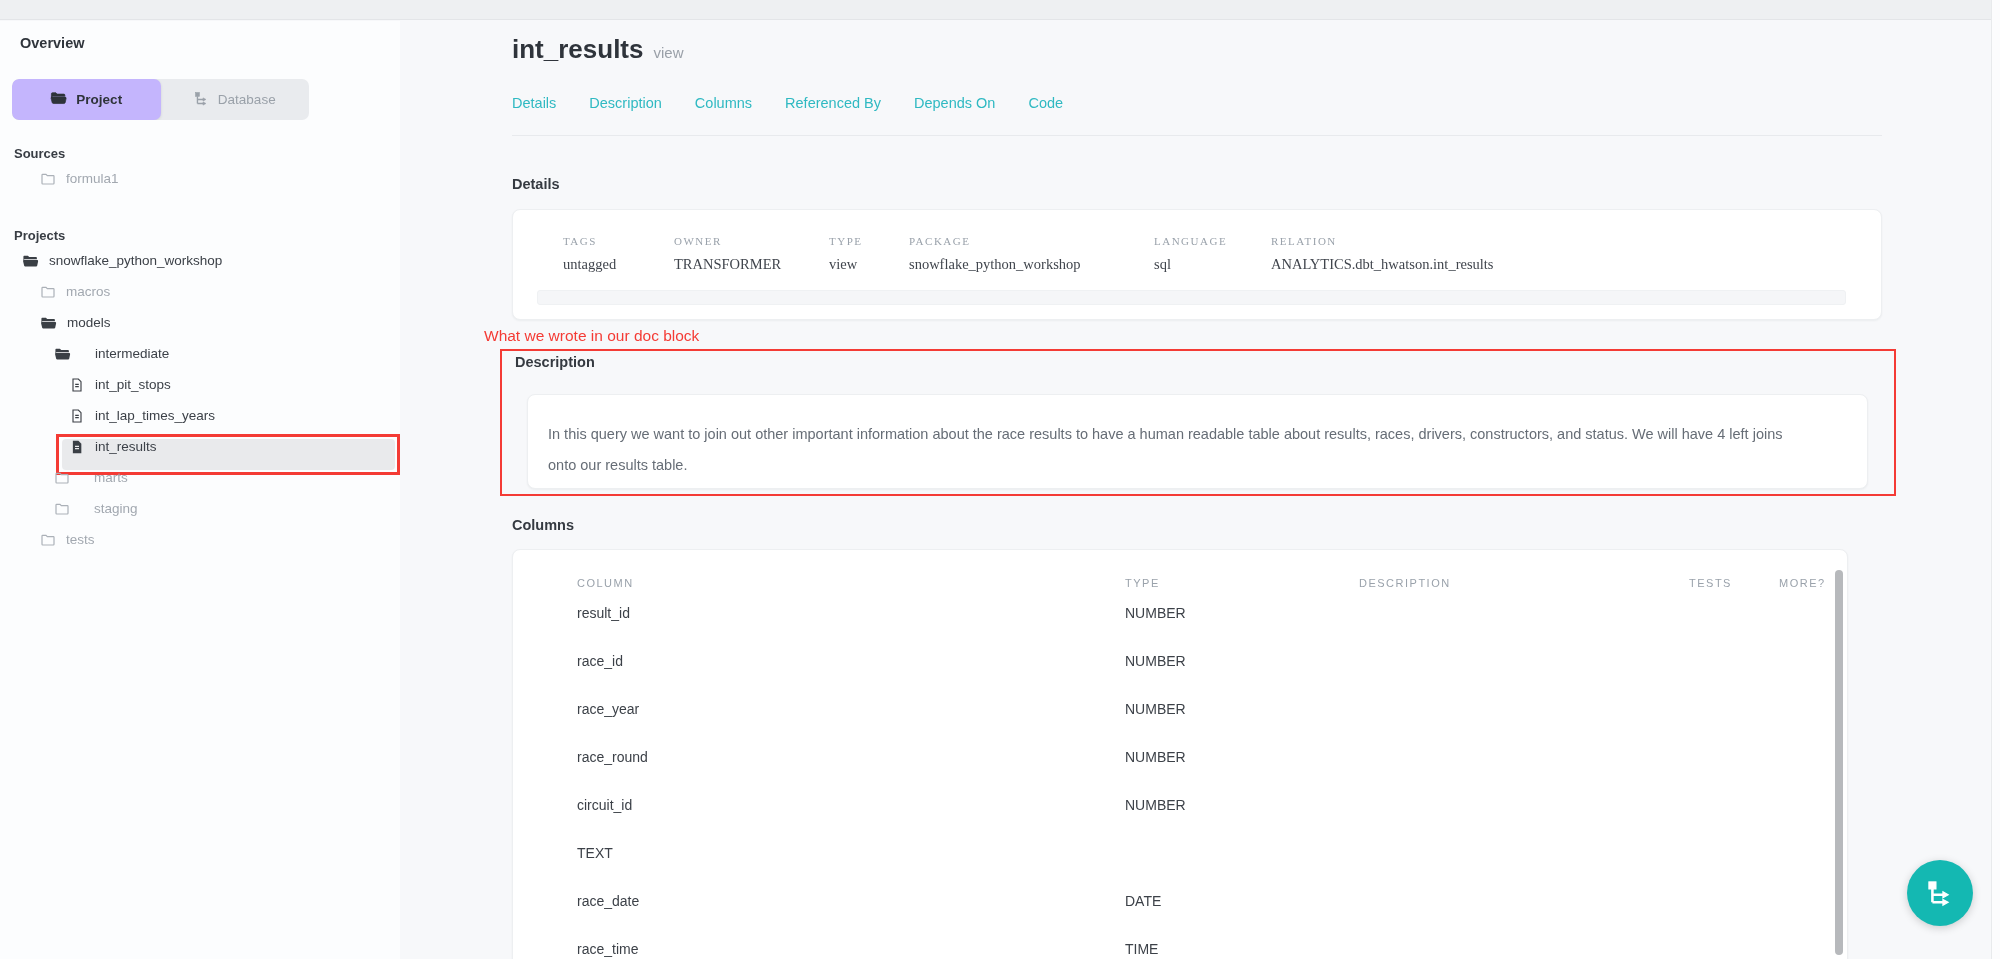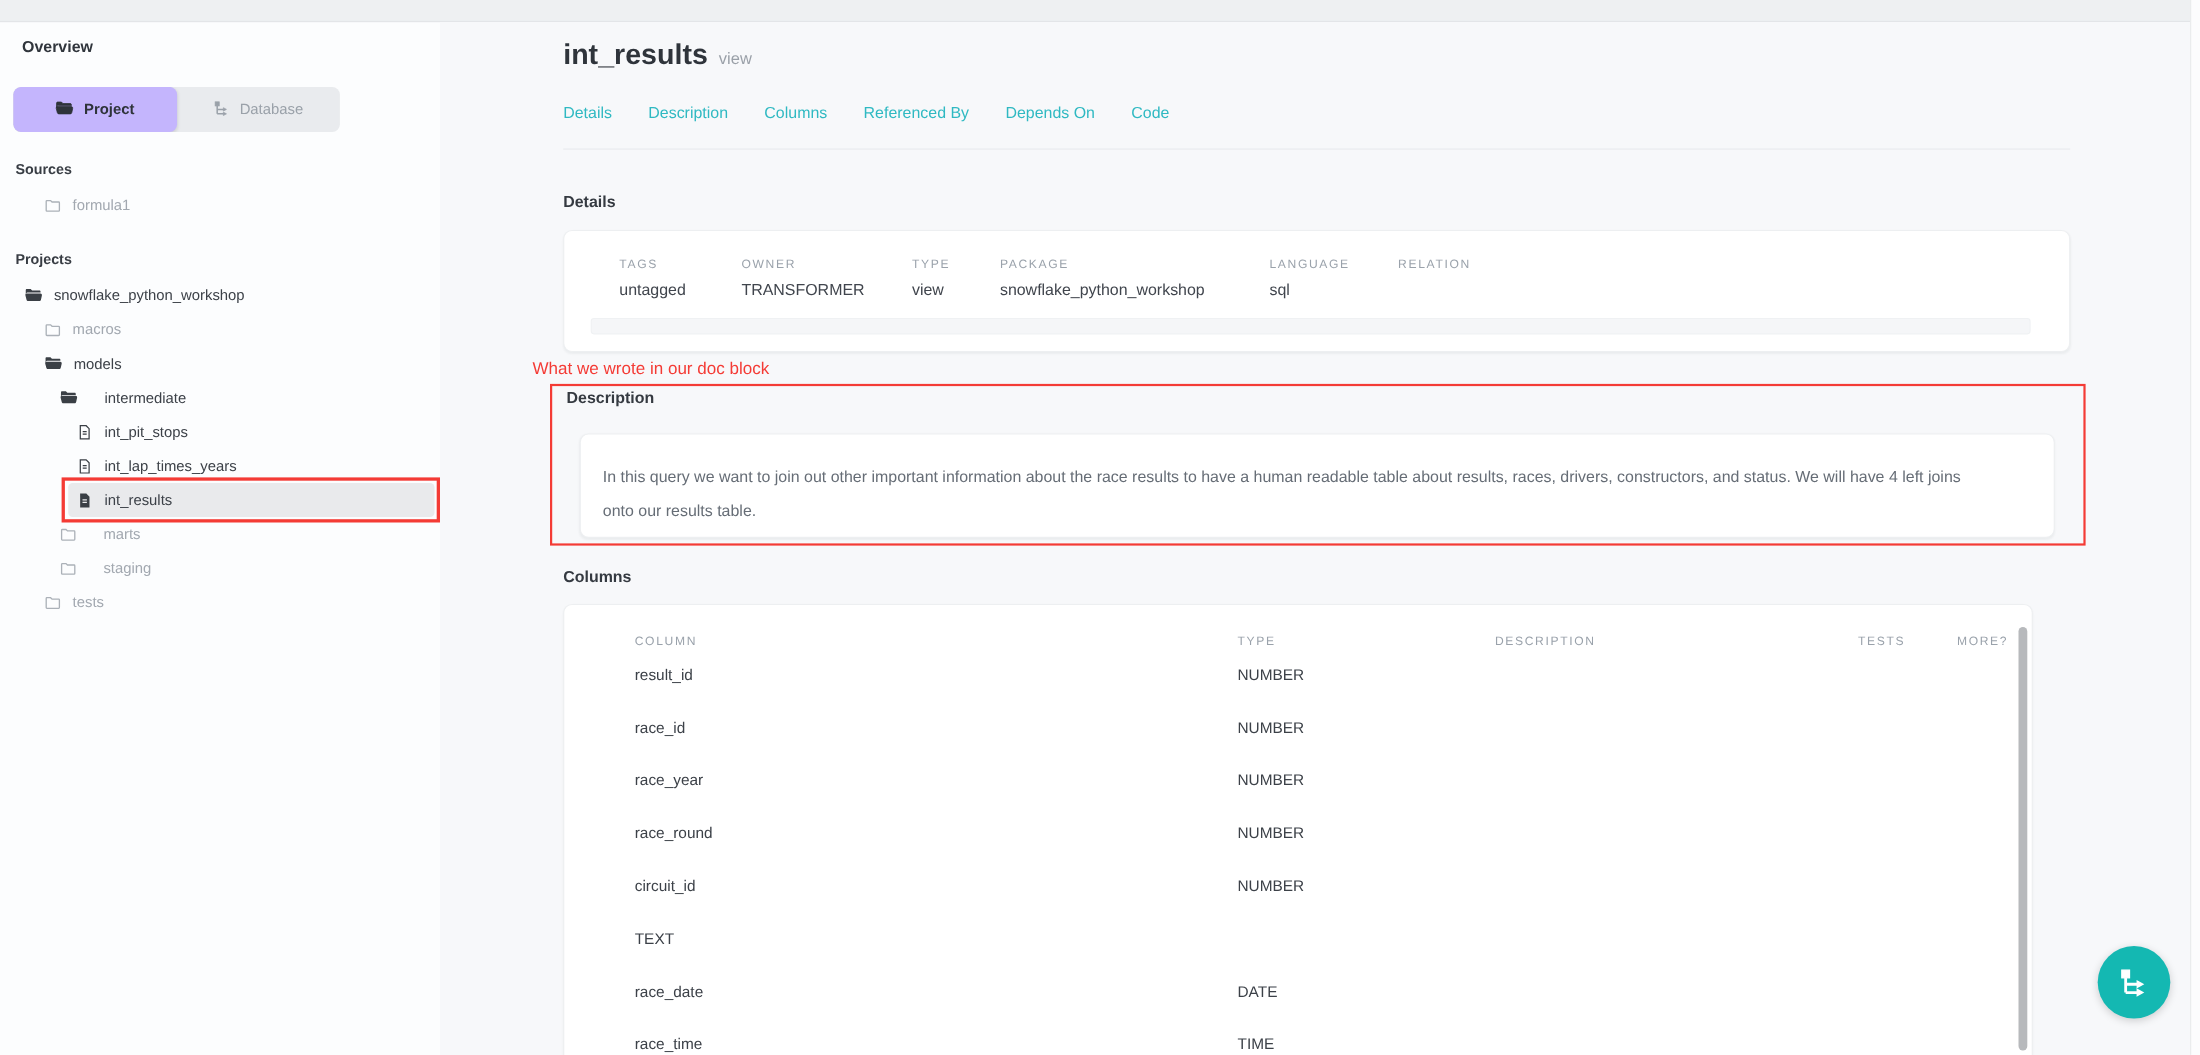--- a/index.html
+++ b/index.html
@@ -13,21 +13,21 @@
   .sidebar { position:absolute; top:21px; left:0; bottom:0; width:400px;
     background:#fcfdfe; padding:14px 12px 0 12px; }
   .overview { font-size:14.5px; font-weight:bold; color:#30353c; padding-left:8px; }
   .viewtabs { display:flex; margin-top:28px; background:#e9ebee; border-radius:7px;
     width:297px; height:41px; overflow:hidden; }
   .vtab { flex:1; display:flex; align-items:center; justify-content:center; gap:9px;
     font-size:13.5px; color:#9aa1a9; cursor:pointer; }
   .vtab.active { background:#c4b5fd; border-radius:7px; color:#2e333a; font-weight:bold;
     box-shadow:0 1px 3px rgba(0,0,0,.10); }
   .sec-label { font-size:13px; font-weight:bold; color:#383d44; margin:26px 0 10px 2px; }
-  .titem { display:flex; align-items:center; gap:10px; height:31px; font-size:13.5px;
+  .titem { display:flex; gap:10px; height:31px; font-size:13.5px;
     color:#3c4148; cursor:pointer; position:relative; border-radius:4px; }
   .titem.muted { color:#a2a8b0; }
   .titem .ticon { display:flex; color:#3a3f45; }
   .titem.muted .ticon { color:#abb1b8; }
   .d0 { padding-left:10px; } .d1 { padding-left:28px; }
   .d2 { padding-left:42px;gap:24px; } .d3 { padding-left:57px; }
   .titem.selected { background:#e9eaec; width:333px; margin-left:50px; padding-left:7px; }
   .ann-box-side { position:absolute; left:-6px; top:-5px; width:344px; height:41px;
     border:3px solid #f43b35; pointer-events:none; }
 
@@ -38,21 +38,21 @@
   .title-badge { font-size:15px; color:#9aa0a8; }
   .navrow { display:flex; gap:33px; margin-top:30px; padding-bottom:24px;
     border-bottom:1px solid #e8eaed; width:1370px; }
   .navlink { font-size:14.5px; color:#2fb9c2; text-decoration:none; cursor:pointer; }
 
   .sec-head { font-size:14.5px; font-weight:bold; color:#353a41; }
   .details-head { margin-top:40px; }
 
   .card { background:#fff; border:1px solid #edeff1; border-radius:8px;
     box-shadow:0 1px 2px rgba(20,30,40,.05); }
-  .details-card { width:1370px; height:111px; margin-top:17px; padding:25px 0 0 50px; }
+  .details-card { width:1370px; height:111px; margin-top:17px; padding:25px 0 0 50px;font-family:Liberation Serif, serif; }
   .dfields { display:flex; }
   .dlabel { font-size:11px; letter-spacing:1.5px; color:#9aa2ab; font-weight:500; }
   .dvalue { font-size:14.5px; color:#40454d; margin-top:9px; }
   .f0{width:111px;} .f1{width:155px;} .f2{width:80px;} .f3{width:245px;} .f4{width:117px;} .f5{flex:1;}
   .dgraybar { margin:17px 35px 0 -26px; height:15px; background:#f5f6f8;
     border:1px solid #eff1f3; border-radius:3px; }
 
   .annotation-text { margin:7px 0 0 -28px; color:#f43b35; font-size:15.5px; }
   .ann-box-desc { margin-top:4px; margin-left:-12px; width:1396px; height:147px;
     border:2px solid #f43b35; padding:3px 0 0 13px; }
@@ -259,20 +259,21 @@
       <div class="f3">
           <div class="dlabel">PACKAGE</div>
           <div class="dvalue">snowflake_python_workshop</div>
         </div>
       <div class="f4">
           <div class="dlabel">LANGUAGE</div>
           <div class="dvalue">sql</div>
         </div>
       <div class="f5">
           <div class="dlabel">RELATION</div>
+          <div class="dvalue">ANALYTICS.dbt_hwatson.int_results</div>
         </div>
     </div>
     <div class="dgraybar"></div>
   </div>
 
   <div class="annotation-text">What we wrote in our doc block</div>
 
   <div class="ann-box-desc">
     <div class="sec-head">Description</div>
     <div class="card desc-card">

